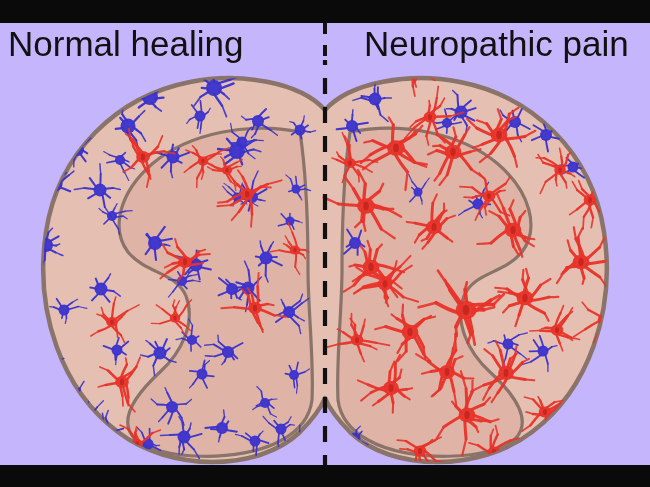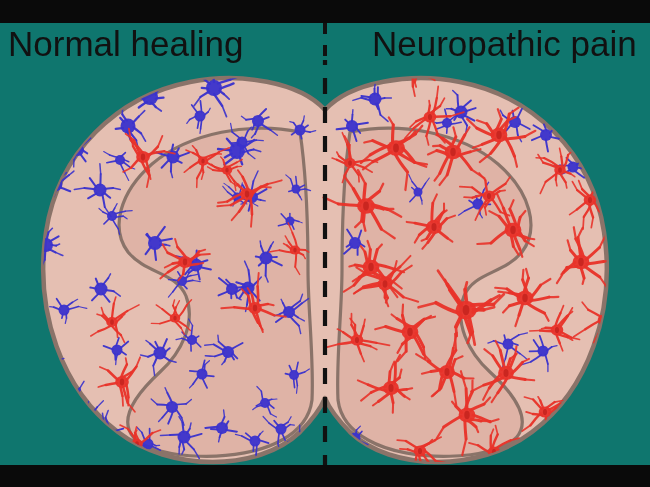--- a/index.html
+++ b/index.html
@@ -1,25 +1,25 @@
 <!DOCTYPE html>
 <html><head>
 <meta charset="utf-8">
 <style>
   html,body{margin:0;padding:0;background:#fff;}
   body{width:650px;height:487px;overflow:hidden;
        font-family:"Liberation Sans",sans-serif;}
-  #stage{position:relative;width:650px;height:487px;background:#0f766e;}
+  #stage{position:relative;width:650px;height:487px;background:#c4b5fd;}
   .band{position:absolute;left:0;width:650px;background:#0a0a0a;}
   #band-top{top:0;height:23px;}
   #band-bottom{bottom:0;height:22px;}
   .caption{position:absolute;top:23px;height:42px;line-height:42px;
            font-size:35px;color:#111;white-space:nowrap;}
   #cap-left{left:8px;}
-  #cap-right{left:372px;}
+  #cap-right{left:364px;}
   #figure{position:absolute;left:0;top:60px;width:650px;height:405px;}
   #figure svg{display:block;width:650px;height:405px;}
 </style>
 </head>
 <body>
 
 <div id="stage">
 
   <div id="band-top" class="band"></div>
   <div id="band-bottom" class="band"></div>

